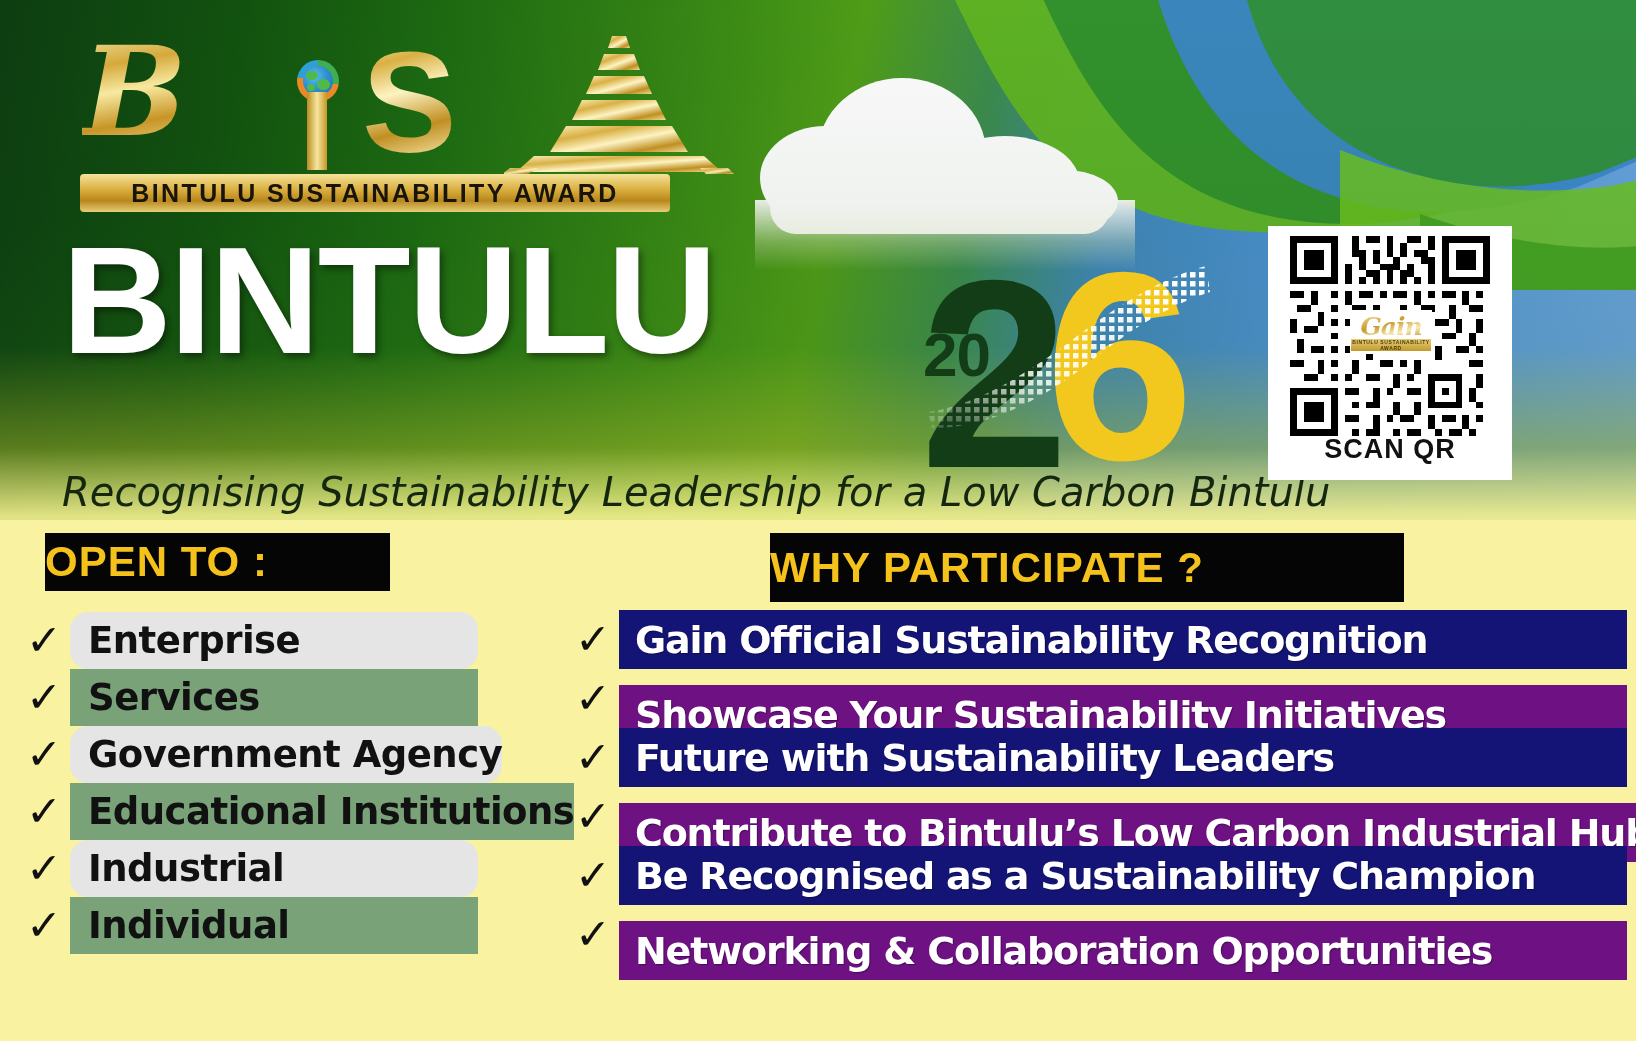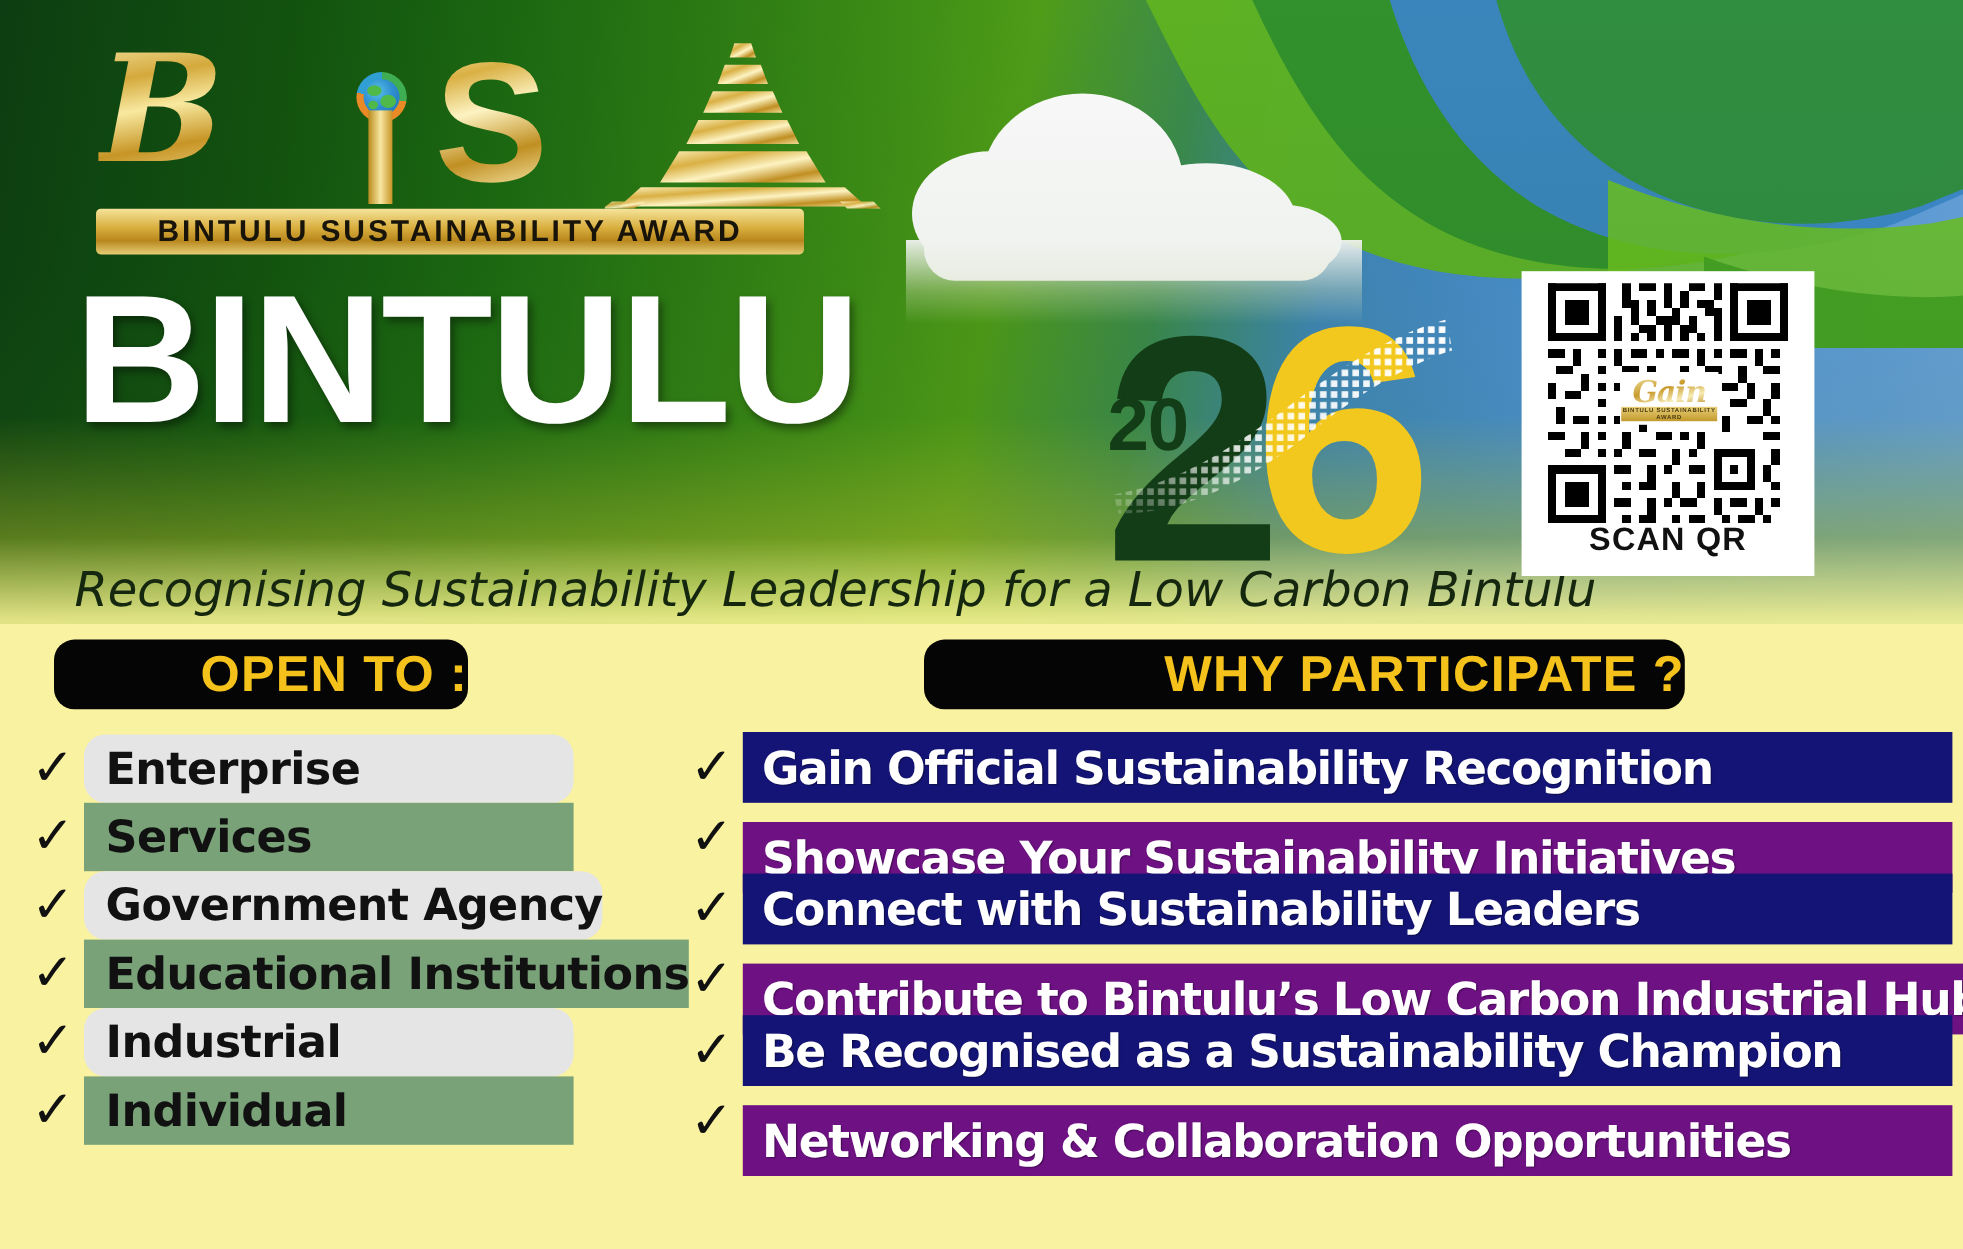--- a/index.html
+++ b/index.html
@@ -309,36 +309,35 @@
     color: #f2ec86;
     text-shadow: 0 1px 2px rgba(0,0,0,0.35);
   }
 
   
   .banner {
     position: absolute;
     background: #050505;
     display: flex;
     align-items: center;
-    justify-content: flex-end;
-    border-radius: 17px;
+    justify-content: flex-start;
   }
   .banner span {
     font-weight: 700;
     color: #f5c21c;
     letter-spacing: 1px;
   }
   #banner-open {
     left: 45px; top: 533px;
     width: 345px; height: 58px;
   }
   #banner-open span { font-size: 42px; }
   #banner-why {
     left: 770px; top: 533px;
-    width: 634px; height: 58px;
+    width: 634px; height: 69px;
   }
   #banner-why span { font-size: 42px; }
 
   
   .col {
     position: absolute;
   }
   #col-open { left: 18px; top: 612px; width: 460px; }
   #col-why  { left: 567px; top: 610px; width: 1060px; }
 
@@ -699,21 +698,21 @@
       </div>
       <div class="row purple">
         <div class="check">✓</div>
         <div class="pill">
           <div class="pill-label">Showcase Your Sustainability Initiatives</div>
         </div>
       </div>
       <div class="row navy">
         <div class="check">✓</div>
         <div class="pill">
-          <div class="pill-label">Connect with Sustainability Leaders</div>
+          <div class="pill-label">Future with Sustainability Leaders</div>
         </div>
       </div>
       <div class="row purple">
         <div class="check">✓</div>
         <div class="pill">
           <div class="pill-label">Contribute to Bintulu’s Low Carbon Industrial Hub Future</div>
         </div>
       </div>
       <div class="row navy">
         <div class="check">✓</div>

